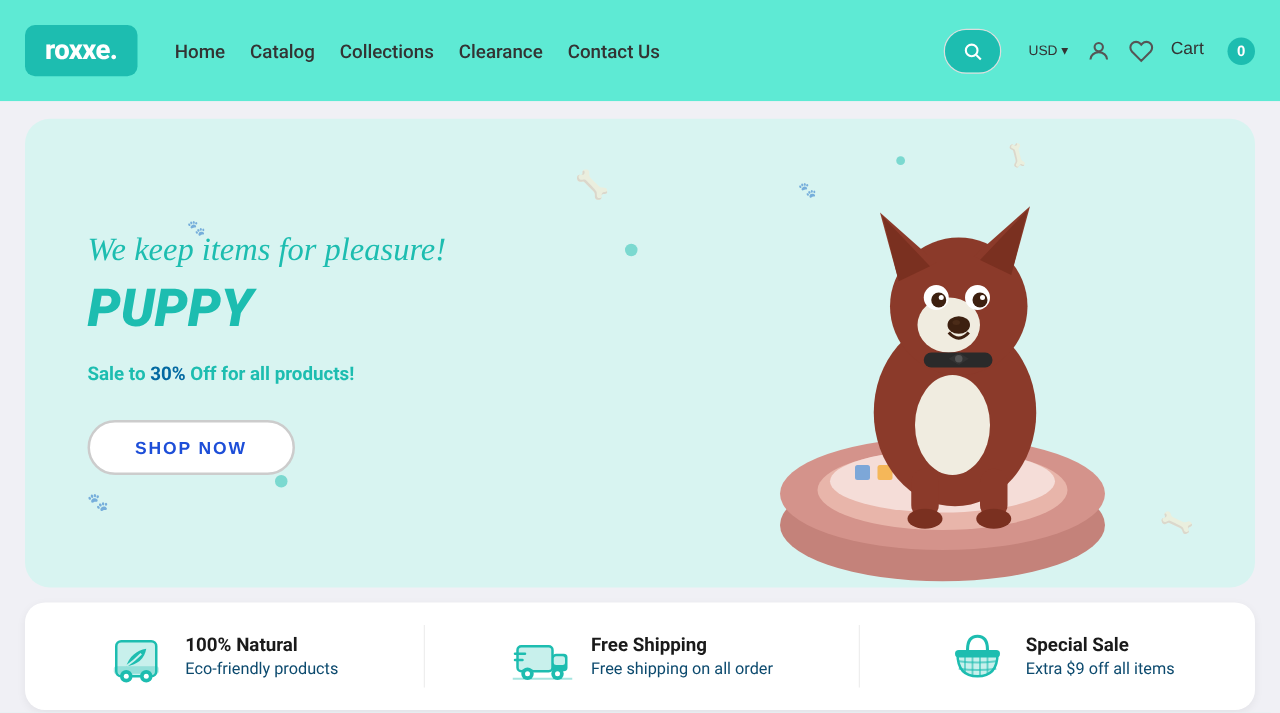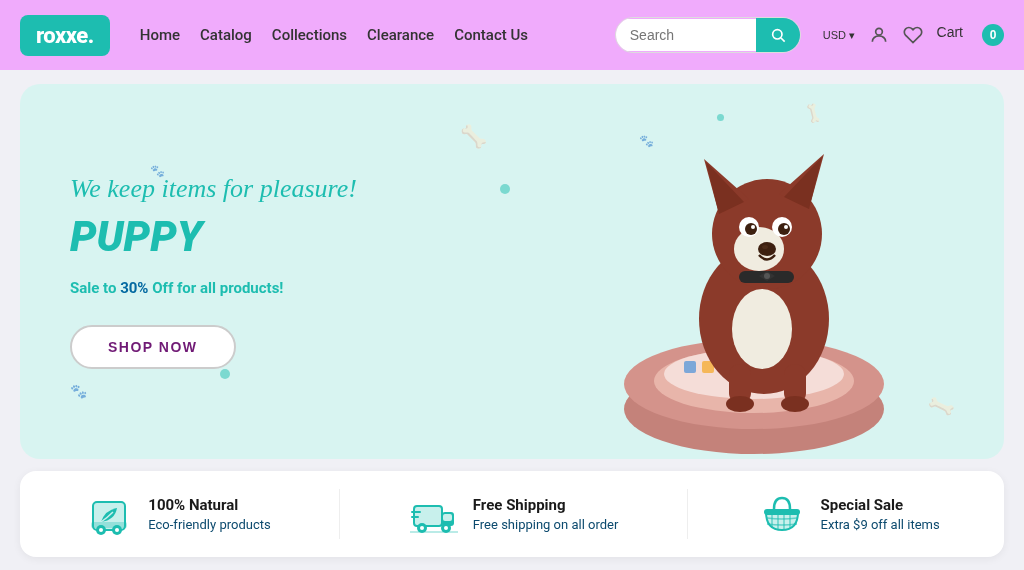--- a/index.html
+++ b/index.html
@@ -6,25 +6,25 @@
     body {
       font-family: -apple-system, BlinkMacSystemFont, 'Segoe UI', Roboto, sans-serif;
       background: #f0f0f5;
       width: 1024px;
       height: 570px;
       overflow: hidden;
     }
 
     
     .header {
-      background: #f0abfc;
+      background: #5eead4;
       display: flex;
       align-items: center;
       padding: 0 20px;
-      height: 70px;
+      height: 81px;
       gap: 10px;
     }
     .logo {
       background: #1dbdb0;
       color: #fff;
       font-size: 22px;
       font-weight: 800;
       padding: 8px 16px;
       border-radius: 8px;
       letter-spacing: -0.5px;
@@ -191,21 +191,21 @@
       font-weight: 700;
     }
     .shop-now-btn {
       background: #fff;
       border: 2px solid #ccc;
       border-radius: 30px;
       padding: 12px 36px;
       font-size: 14px;
       font-weight: 700;
       letter-spacing: 1.5px;
-      color: #701a75;
+      color: #1d4ed8;
       cursor: pointer;
       text-transform: uppercase;
     }
 
     
     .dog-image {
       position: absolute;
       right: 80px;
       bottom: 0;
       width: 340px;
@@ -280,21 +280,20 @@
 
   <nav class="nav">
     <a class="nav-item">Home</a>
     <a class="nav-item">Catalog</a>
     <a class="nav-item">Collections</a>
     <a class="nav-item">Clearance</a>
     <a class="nav-item">Contact Us</a>
   </nav>
 
   <div class="search-wrapper">
-    <input class="search-input" type="text" placeholder="Search" style="">
     <button class="search-btn">
       <svg class="search-icon-svg" viewBox="0 0 24 24">
         <circle cx="11" cy="11" r="7"></circle>
         <line x1="16.5" y1="16.5" x2="22" y2="22"></line>
       </svg>
     </button>
   </div>
 
   <div class="header-actions">
     <button class="currency-btn">USD</button>

